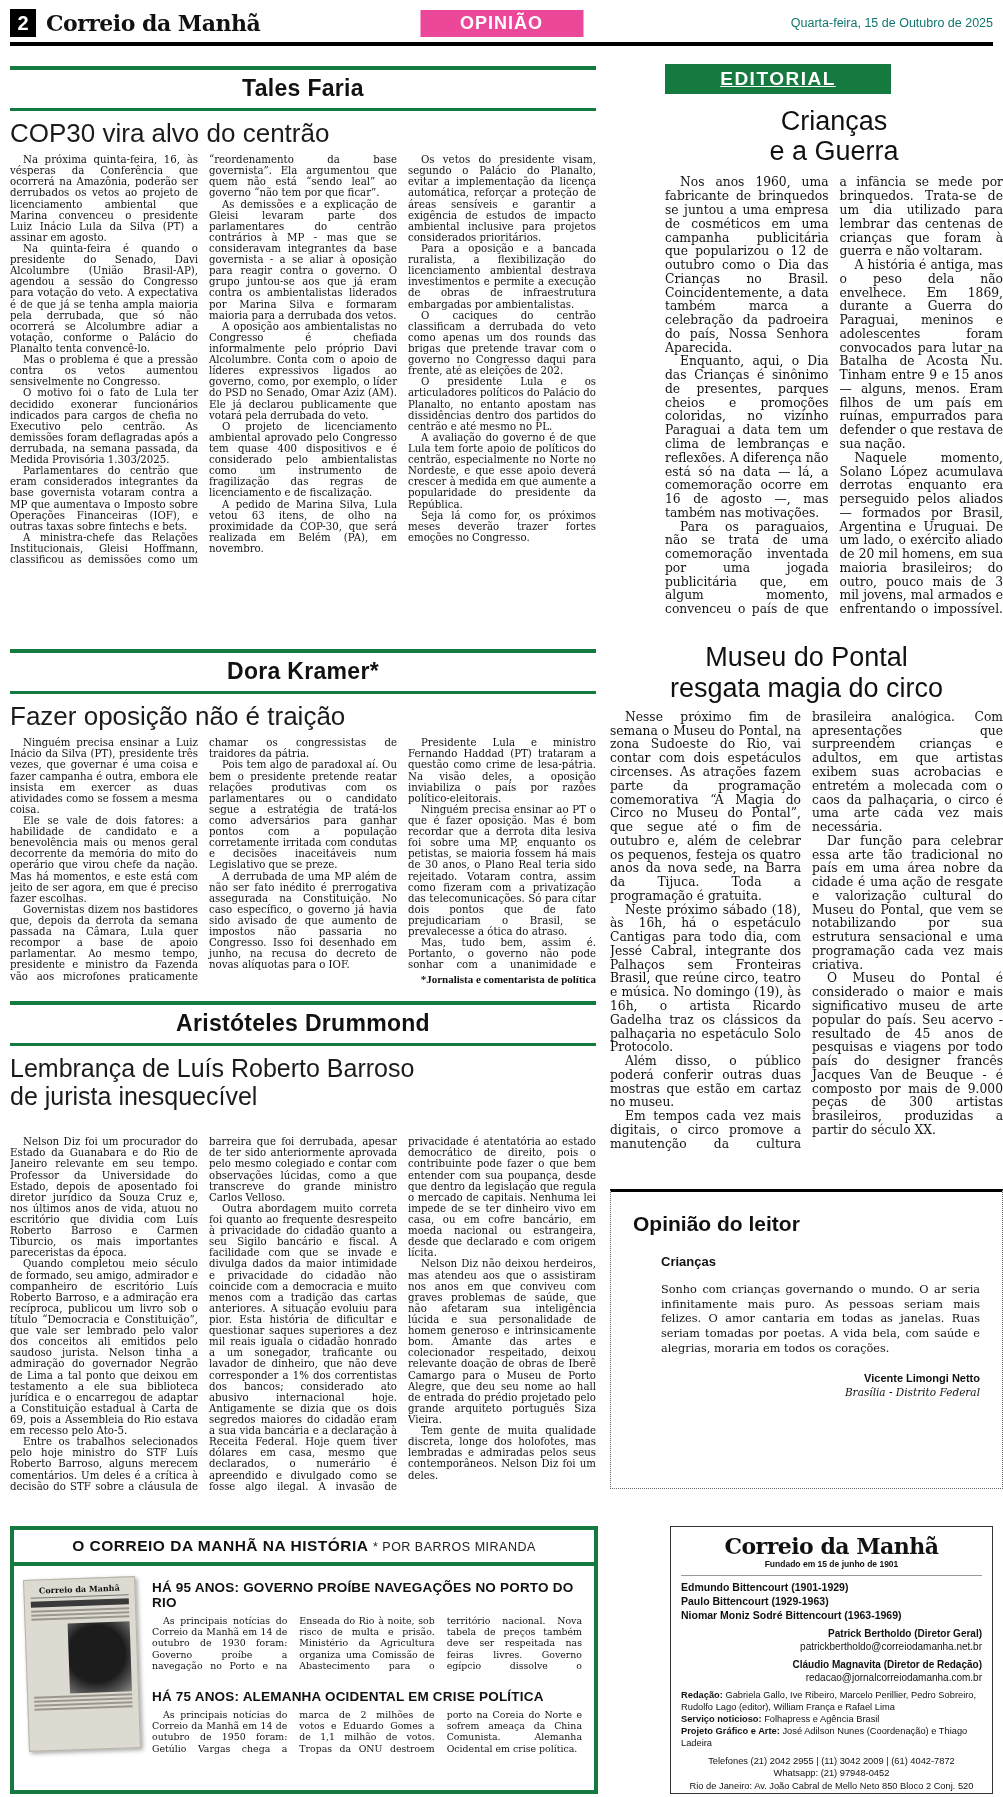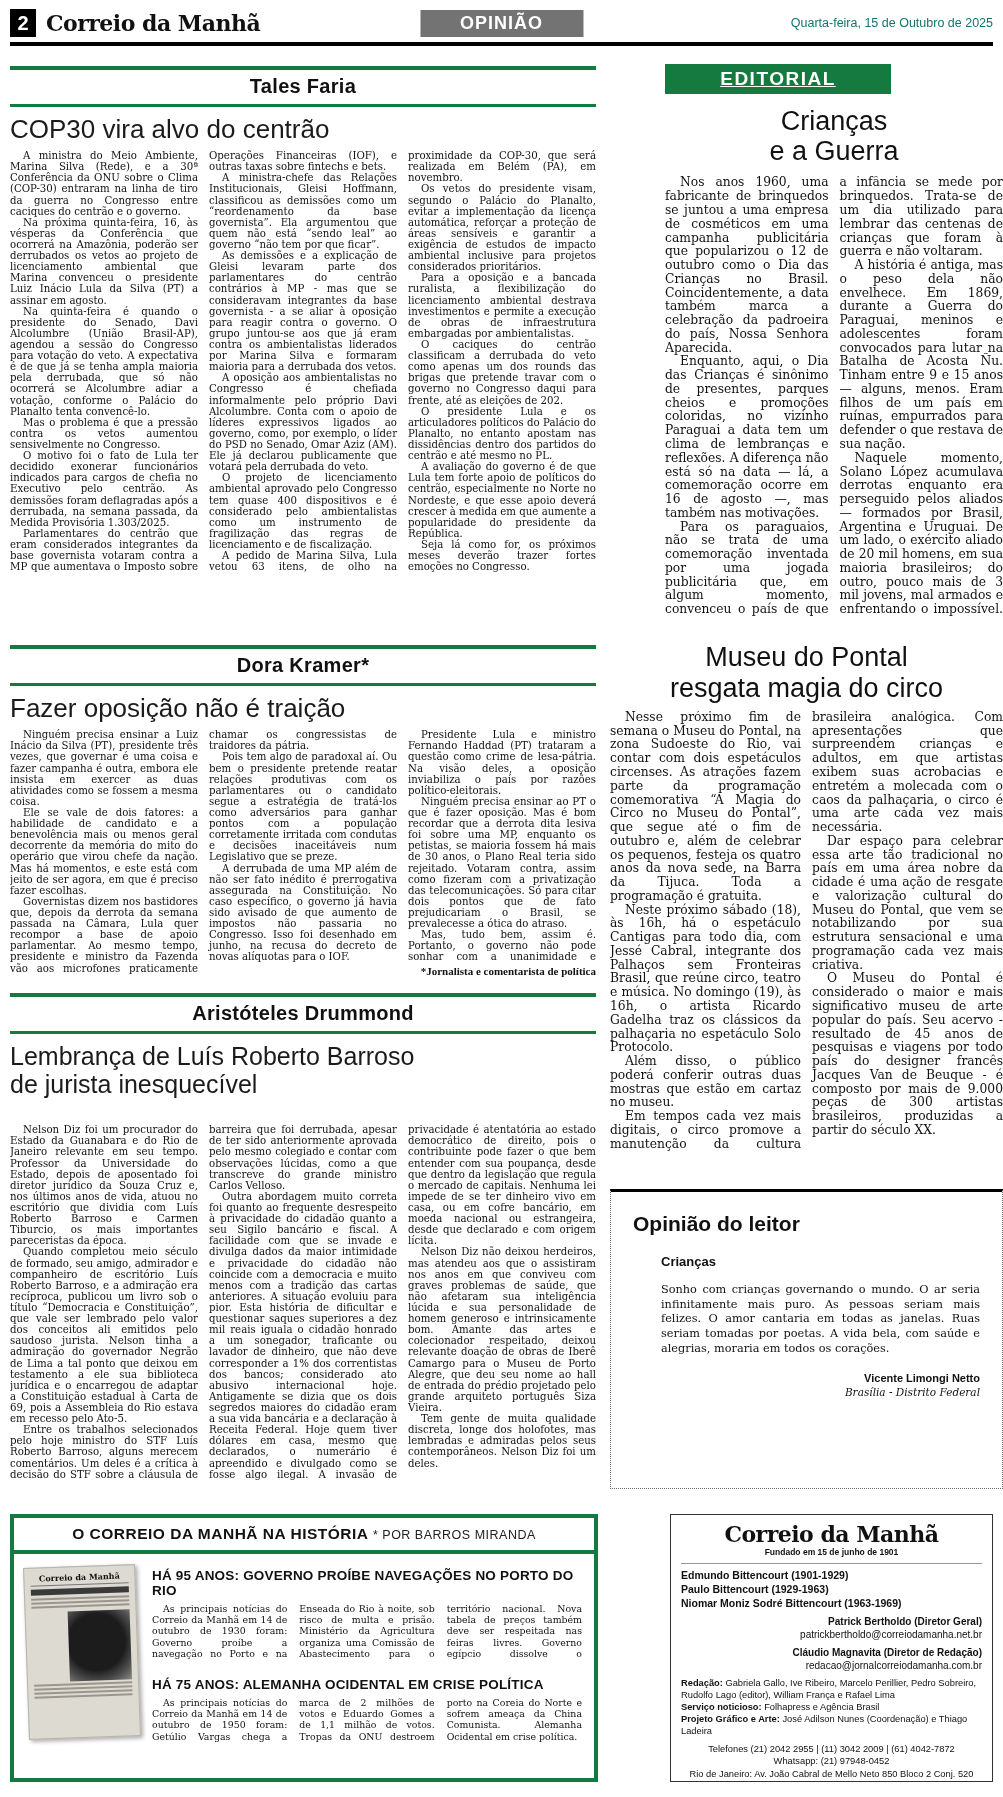--- a/index.html
+++ b/index.html
@@ -10,29 +10,29 @@
   html,body{background:#e9e9e9;}
   .page{
     width:1003px;height:1797px;margin:0 auto;background:#fff;
     font-family:"Liberation Sans",sans-serif;color:var(--ink);
     padding:8px 10px;position:relative;overflow:hidden;
   }
   
   .masthead-bar{display:flex;align-items:center;position:relative;height:38px;border-bottom:4px solid #000;padding-bottom:4px;}
   .pagenum{background:#000;color:#fff;font-weight:bold;font-size:20px;width:26px;height:28px;display:flex;align-items:center;justify-content:center;}
   .paper-logo{font-family:"DejaVu Serif",serif;font-weight:bold;font-size:22px;letter-spacing:-0.5px;margin-left:10px;}
-  .section-box{position:absolute;left:50%;transform:translateX(-50%);background:#737373;color:#fff;font-weight:bold;font-size:18px;letter-spacing:1px;padding:3px 40px;}
+  .section-box{position:absolute;left:50%;transform:translateX(-50%);background:#ec4899;color:#fff;font-weight:bold;font-size:18px;letter-spacing:1px;padding:3px 40px;}
   .date{margin-left:auto;font-size:12.5px;color:#0f766e;}
   
   .content{display:flex;gap:14px;margin-top:10px;}
   .col-main{width:586px;flex:none;}
   .col-right{width:393px;flex:none;}
   
   .colhead{border-top:4px solid var(--green);border-bottom:3px solid var(--green);text-align:center;padding:5px 0 6px;}
-  .colhead .author{font-size:20px;font-weight:bold;letter-spacing:0.3px;}
+  .colhead .author{font-size:23px;font-weight:bold;letter-spacing:0.3px;}
   .art-headline{text-align:left;font-size:26px;font-weight:500;color:#1b1b1b;margin:8px 0 6px;line-height:1.12;}
   .bodytext{column-gap:11px;font-family:"DejaVu Serif","Liberation Serif",serif;font-size:10.2px;line-height:1.09;text-align:justify;overflow:hidden;}
   .bodytext p{text-indent:13px;margin:0;}
   .cols3{column-count:3;}
   .cols2{column-count:2;}
   .tales-body{height:487px;margin-top:4px;}
   .dora-body{height:250px;margin-top:4px;}
   .drummond-body{height:372px;margin-top:26px;}
   .dora-footer{font-family:Liberation Serif, serif;font-weight:bold;font-size:11px;text-align:right;margin-top:-14px;}
   
@@ -96,21 +96,20 @@
 
   <div class="content">
 
     <div class="col-main">
 
       <div class="colhead" style="margin-top:10px;">
         <div class="author">Tales Faria</div>
       </div>
       <h1 class="art-headline">COP30 vira alvo do centrão</h1>
       <div class="bodytext cols3 tales-body">
-          <p>A ministra do Meio Ambiente, Marina Silva (Rede), e a 30ª Conferência da ONU sobre o Clima (COP-30) entraram na linha de tiro da guerra no Congresso entre caciques do centrão e o governo.</p>
           <p>Na próxima quinta-feira, 16, às vésperas da Conferência que ocorrerá na Amazônia, poderão ser derrubados os vetos ao projeto de licenciamento ambiental que Marina convenceu o presidente Luiz Inácio Lula da Silva (PT) a assinar em agosto.</p>
           <p>Na quinta-feira é quando o presidente do Senado, Davi Alcolumbre (União Brasil-AP), agendou a sessão do Congresso para votação do veto. A expectativa é de que já se tenha ampla maioria pela derrubada, que só não ocorrerá se Alcolumbre adiar a votação, conforme o Palácio do Planalto tenta convencê-lo.</p>
           <p>Mas o problema é que a pressão contra os vetos aumentou sensivelmente no Congresso.</p>
           <p>O motivo foi o fato de Lula ter decidido exonerar funcionários indicados para cargos de chefia no Executivo pelo centrão. As demissões foram deflagradas após a derrubada, na semana passada, da Medida Provisória 1.303/2025.</p>
           <p>Parlamentares do centrão que eram considerados integrantes da base governista votaram contra a MP que aumentava o Imposto sobre Operações Financeiras (IOF), e outras taxas sobre fintechs e bets.</p>
           <p>A ministra-chefe das Relações Institucionais, Gleisi Hoffmann, classificou as demissões como um “reordenamento da base governista”. Ela argumentou que quem não está “sendo leal” ao governo “não tem por que ficar”.</p>
           <p>As demissões e a explicação de Gleisi levaram parte dos parlamentares do centrão contrários à MP - mas que se consideravam integrantes da base governista - a se aliar à oposição para reagir contra o governo. O grupo juntou-se aos que já eram contra os ambientalistas liderados por Marina Silva e formaram maioria para a derrubada dos vetos.</p>
           <p>A oposição aos ambientalistas no Congresso é chefiada informalmente pelo próprio Davi Alcolumbre. Conta com o apoio de líderes expressivos ligados ao governo, como, por exemplo, o líder do PSD no Senado, Omar Aziz (AM). Ele já declarou publicamente que votará pela derrubada do veto.</p>
           <p>O projeto de licenciamento ambiental aprovado pelo Congresso tem quase 400 dispositivos e é considerado pelo ambientalistas como um instrumento de fragilização das regras de licenciamento e de fiscalização.</p>
           <p>A pedido de Marina Silva, Lula vetou 63 itens, de olho na proximidade da COP-30, que será realizada em Belém (PA), em novembro.</p>
@@ -175,21 +174,21 @@
       <div class="museu">
         <h2 class="museu-headline">
           <span>Museu do Pontal</span><br>
           <span>resgata magia do circo</span>
         </h2>
         <div class="bodytext cols2 rightbody museu-body">
             <p>Nesse próximo fim de semana o Museu do Pontal, na zona Sudoeste do Rio, vai contar com dois espetáculos circenses. As atrações fazem parte da programação comemorativa “A Magia do Circo no Museu do Pontal”, que segue até o fim de outubro e, além de celebrar os pequenos, festeja os quatro anos da nova sede, na Barra da Tijuca. Toda a programação é gratuita.</p>
             <p>Neste próximo sábado (18), às 16h, há o espetáculo Cantigas para todo dia, com Jessé Cabral, integrante dos Palhaços sem Fronteiras Brasil, que reúne circo, teatro e música. No domingo (19), às 16h, o artista Ricardo Gadelha traz os clássicos da palhaçaria no espetáculo Solo Protocolo.</p>
             <p>Além disso, o público poderá conferir outras duas mostras que estão em cartaz no museu.</p>
             <p>Em tempos cada vez mais digitais, o circo promove a manutenção da cultura brasileira analógica. Com apresentações que surpreendem crianças e adultos, em que artistas exibem suas acrobacias e entretém a molecada com o caos da palhaçaria, o circo é uma arte cada vez mais necessária.</p>
-            <p>Dar espaço para celebrar essa arte tão tradicional no país em uma área nobre da cidade é uma ação de resgate e valorização cultural do Museu do Pontal, que vem se notabilizando por sua estrutura sensacional e uma programação cada vez mais criativa.</p>
+            <p>Dar função para celebrar essa arte tão tradicional no país em uma área nobre da cidade é uma ação de resgate e valorização cultural do Museu do Pontal, que vem se notabilizando por sua estrutura sensacional e uma programação cada vez mais criativa.</p>
             <p>O Museu do Pontal é considerado o maior e mais significativo museu de arte popular do país. Seu acervo - resultado de 45 anos de pesquisas e viagens por todo país do designer francês Jacques Van de Beuque - é composto por mais de 9.000 peças de 300 artistas brasileiros, produzidas a partir do século XX.</p>
           </div>
       </div>
 
       <div class="letterbox">
         <div class="letter-title">Opinião do leitor</div>
         <div class="letter-subject">Crianças</div>
         <p class="letter-body">Sonho com crianças governando o mundo. O ar seria infinitamente mais puro. As pessoas seriam mais felizes. O amor cantaria em todas as janelas. Ruas seriam tomadas por poetas. A vida bela, com saúde e alegrias, moraria em todos os corações.</p>
         <div class="letter-sign">
           <div class="letter-author">Vicente Limongi Netto</div>

